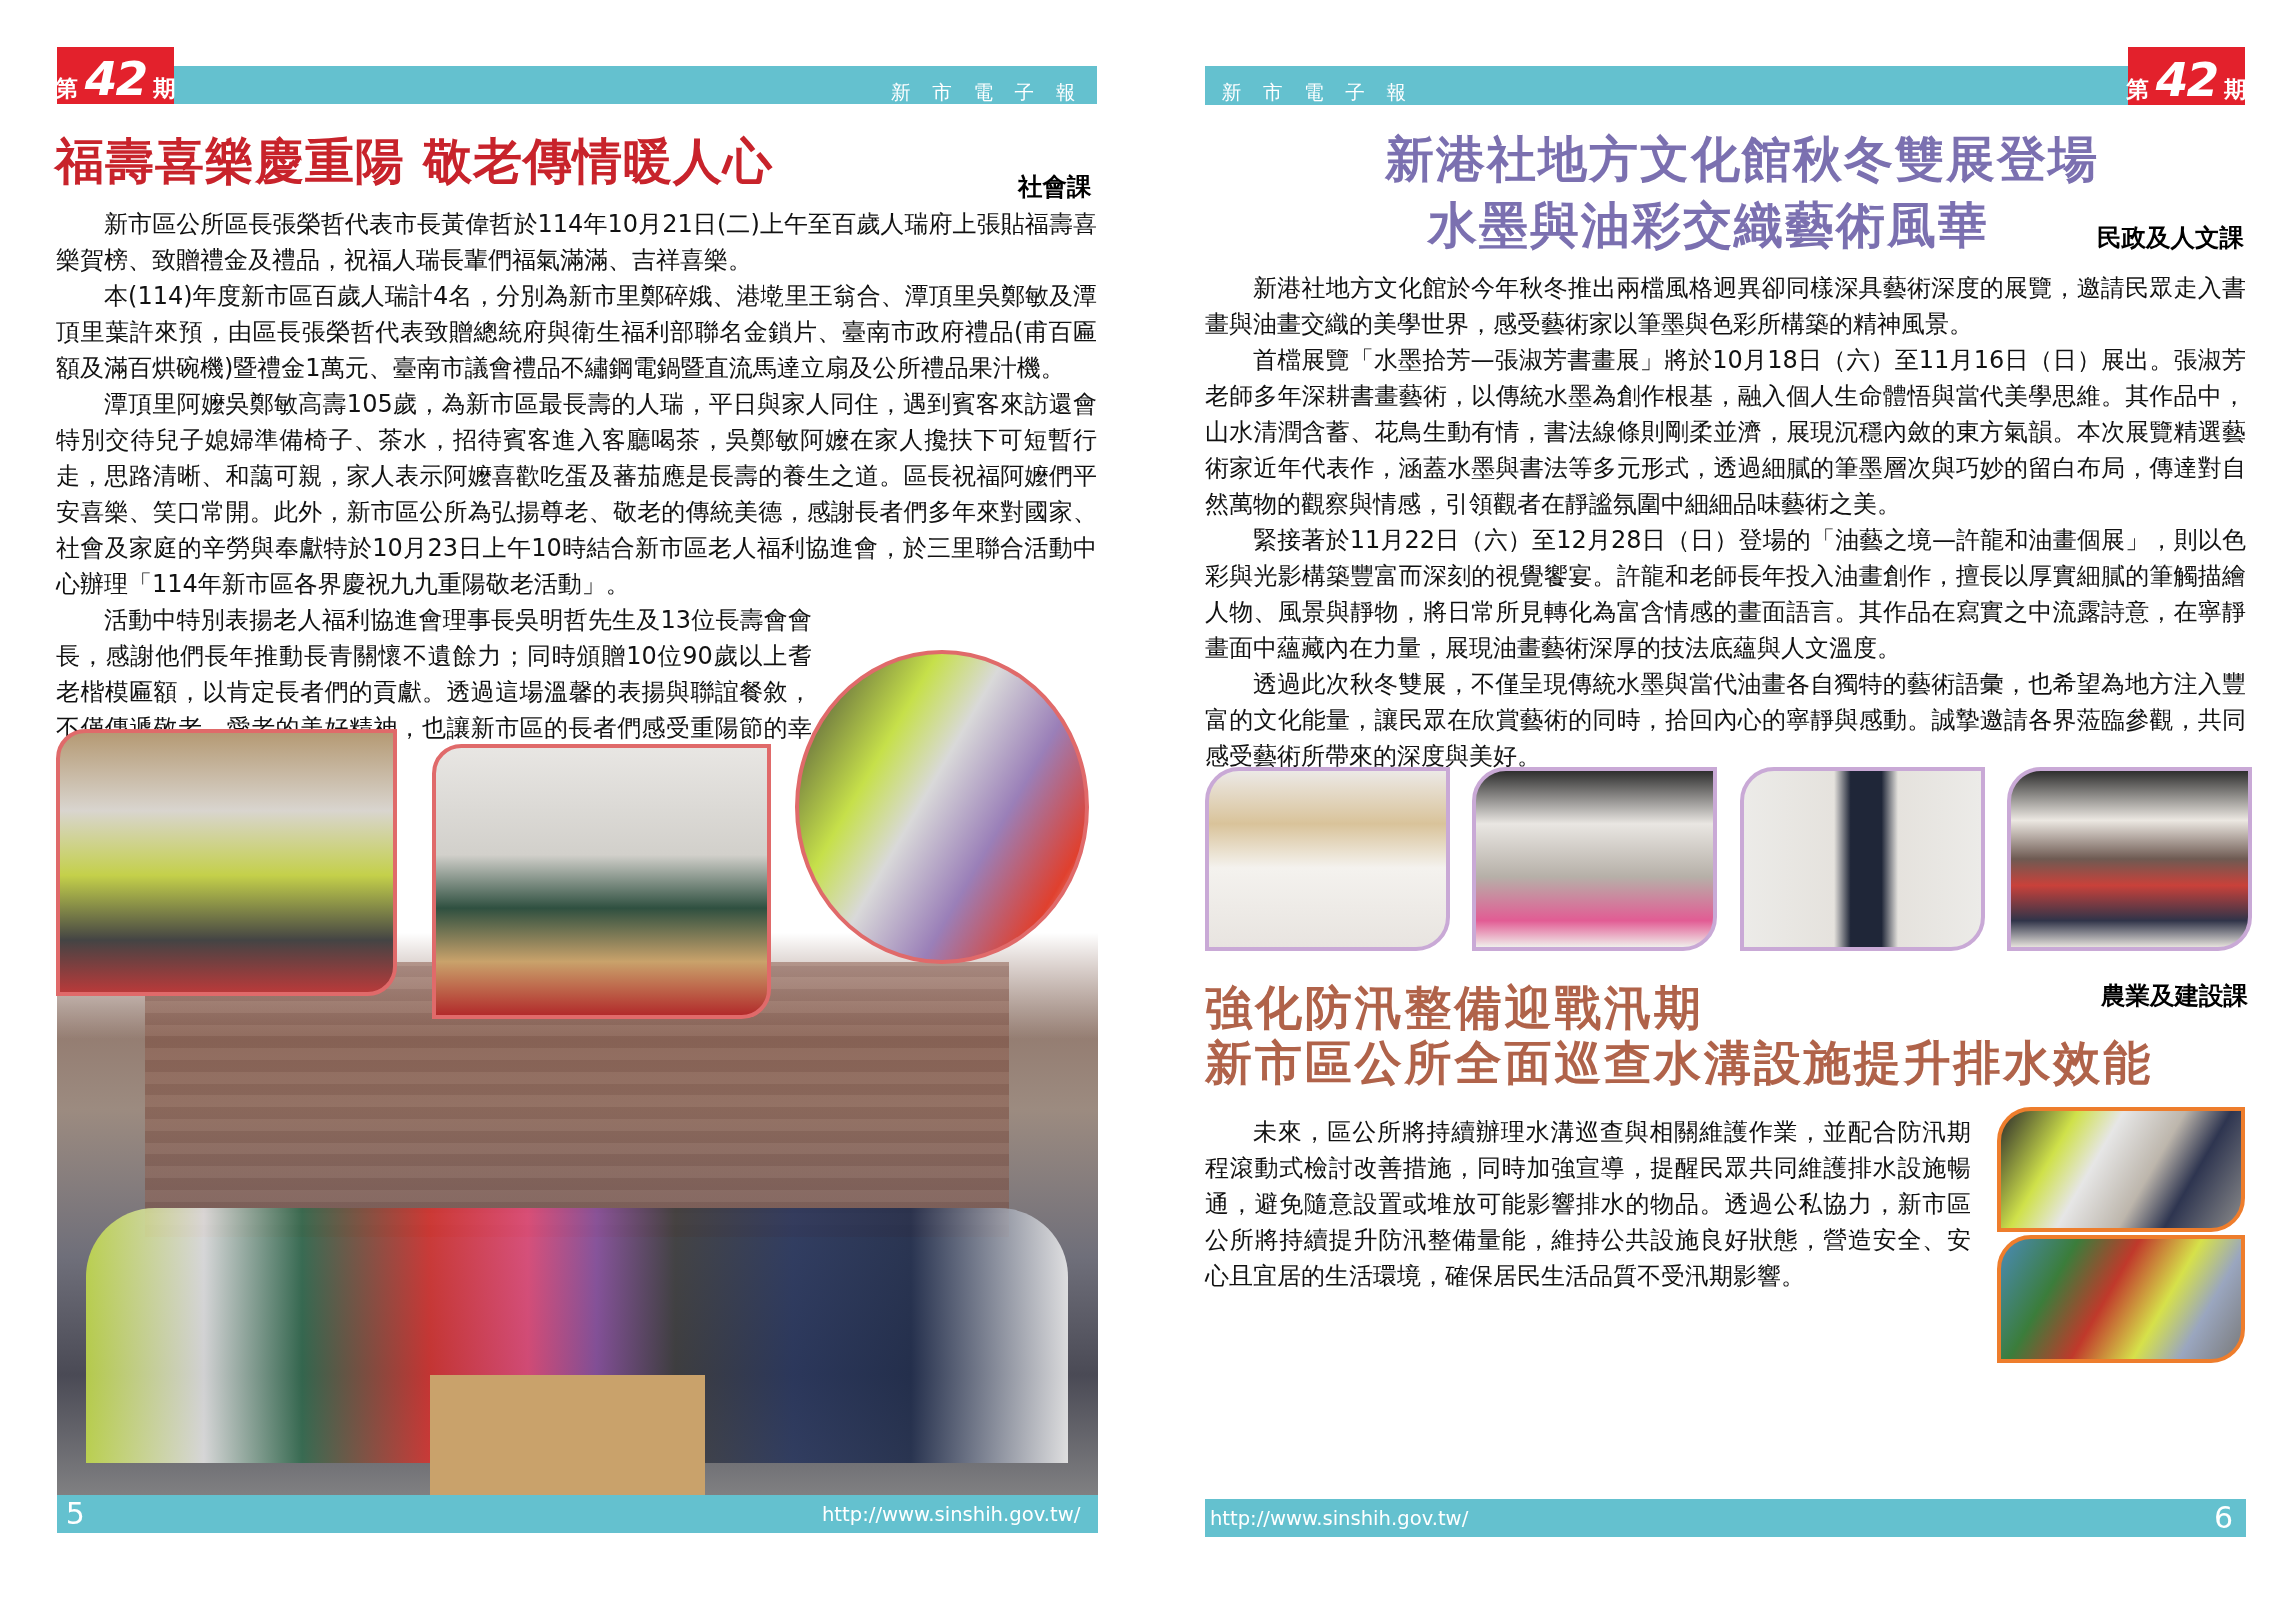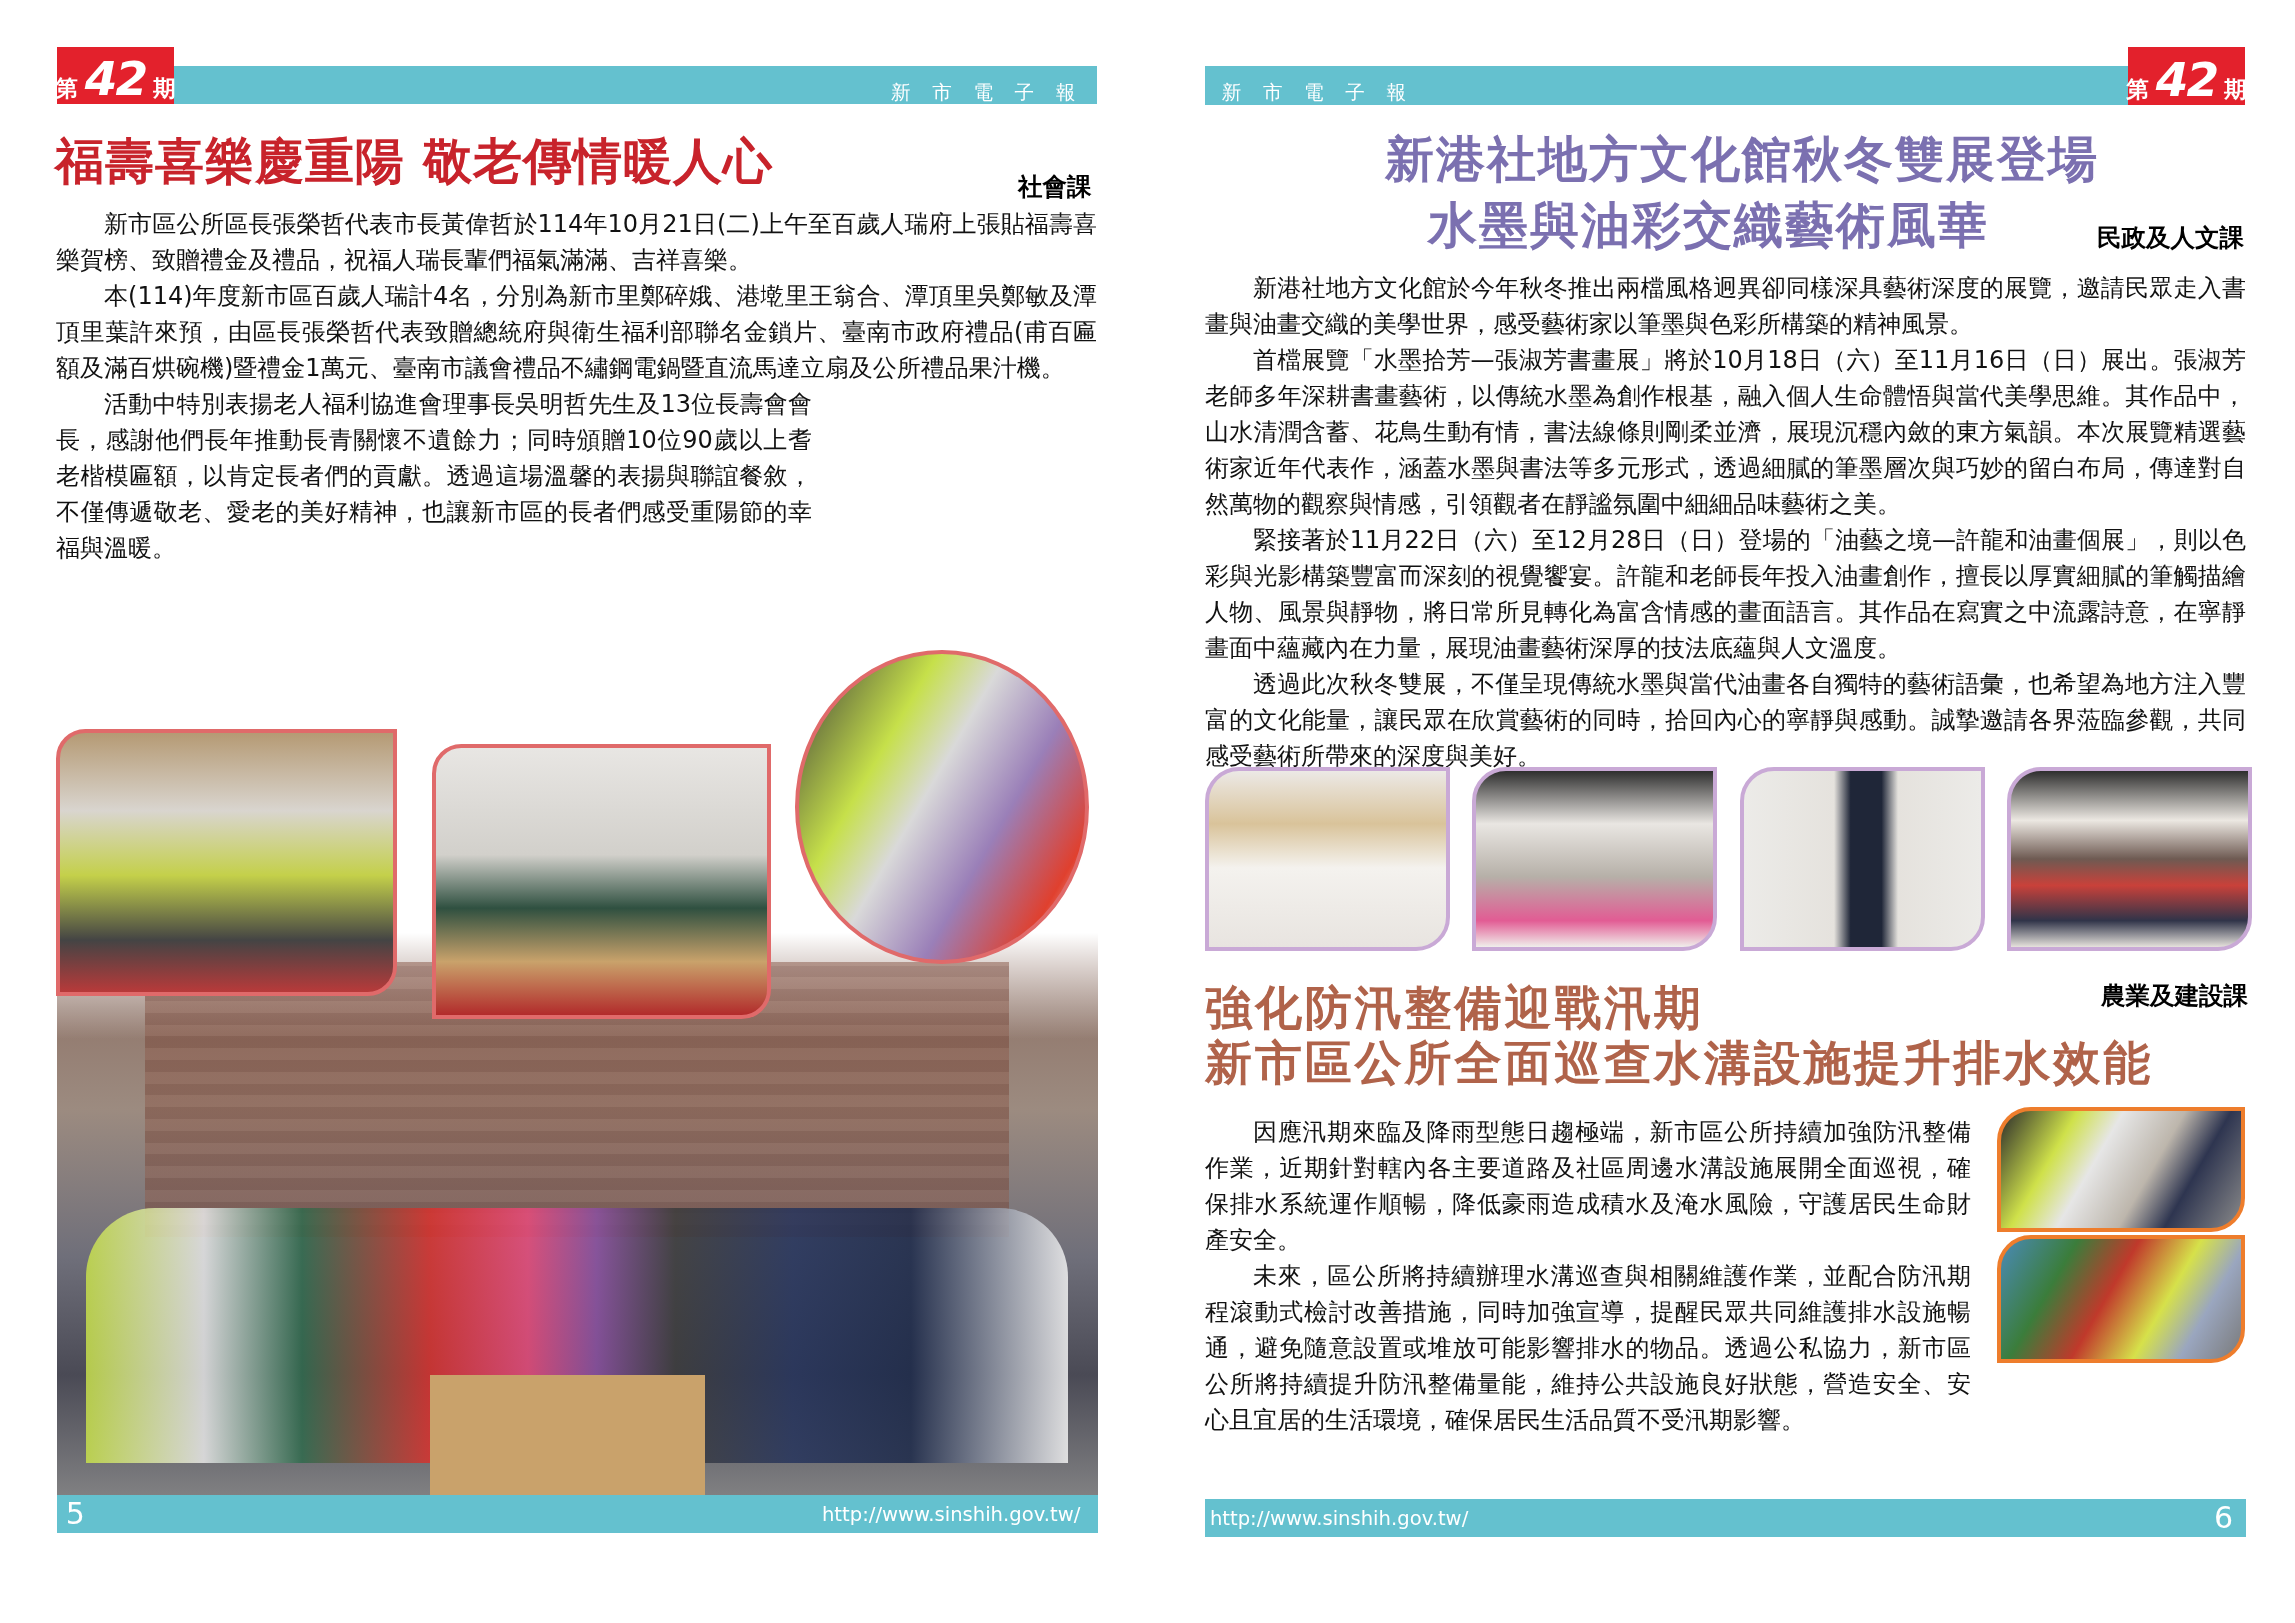--- a/index.html
+++ b/index.html
@@ -37,20 +37,21 @@
     <span class="n">42</span>
     <span class="w">期</span>
   </div>
 
   <div class="abs title-red" style="left:55px; top:137px;">福壽喜樂慶重陽 敬老傳情暖人心</div>
   <div class="abs dept" style="left:1018px; top:175px;">社會課</div>
 
   <div class="abs body-text" style="left:56px; top:206px; width:1041px;">
     <p>新市區公所區長張榮哲代表市長黃偉哲於114年10月21日(二)上午至百歲人瑞府上張貼福壽喜樂賀榜、致贈禮金及禮品，祝福人瑞長輩們福氣滿滿、吉祥喜樂。</p>
     <p>本(114)年度新市區百歲人瑞計4名，分別為新市里鄭碎娥、港墘里王翁合、潭頂里吳鄭敏及潭頂里葉許來預，由區長張榮哲代表致贈總統府與衛生福利部聯名金鎖片、臺南市政府禮品(甫百匾額及滿百烘碗機)暨禮金1萬元、臺南市議會禮品不繡鋼電鍋暨直流馬達立扇及公所禮品果汁機。</p>
+    <p>潭頂里阿嬤吳鄭敏高壽105歲，為新市區最長壽的人瑞，平日與家人同住，遇到賓客來訪還會特別交待兒子媳婦準備椅子、茶水，招待賓客進入客廳喝茶，吳鄭敏阿嬤在家人攙扶下可短暫行走，思路清晰、和藹可親，家人表示阿嬤喜歡吃蛋及蕃茄應是長壽的養生之道。區長祝福阿嬤們平安喜樂、笑口常開。此外，新市區公所為弘揚尊老、敬老的傳統美德，感謝長者們多年來對國家、社會及家庭的辛勞與奉獻特於10月23日上午10時結合新市區老人福利協進會，於三里聯合活動中心辦理「114年新市區各界慶祝九九重陽敬老活動」。</p>
     <p style="width:756px;">活動中特別表揚老人福利協進會理事長吳明哲先生及13位長壽會會長，感謝他們長年推動長青關懷不遺餘力；同時頒贈10位90歲以上耆老楷模匾額，以肯定長者們的貢獻。透過這場溫馨的表揚與聯誼餐敘，不僅傳遞敬老、愛老的美好精神，也讓新市區的長者們感受重陽節的幸福與溫暖。</p>
   </div>
 
   <div class="abs photo" style="left:57px; top:933px; width:1041px; height:589px;
               background:
                 linear-gradient(180deg, rgba(255,255,255,1) 0%, rgba(255,255,255,0.0) 18%),
                 linear-gradient(180deg, #8a6a5e 0%, #9c8b80 30%, #6f6f7a 55%, #4a4a55 75%, #8c8c8c 100%);">
     <div class="abs" style="left:88px; top:29.4px; width:864px; height:275px; background:repeating-linear-gradient(0deg,#7a4a3c 0 11.8px,#8d5e4f 11.8px 23.6px); opacity:0.55;"></div>
     <div class="abs" style="left:29.4px; top:275px; width:982px; height:255px; background:linear-gradient(90deg,#c7e04a 0%,#e8e8e8 12%,#2f6a4c 22%,#d8312d 35%,#e74a7a 45%,#8a4fa0 52%,#3b3b3b 60%,#26345c 72%,#1d2a4a 84%,#f2f2f2 100%); border-radius:69px 69px 0 0; opacity:0.85;"></div>
     <div class="abs" style="left:373px; top:442px; width:275px; height:147px; background:#c9a26b;"></div>
@@ -98,21 +99,20 @@
   <div class="abs photo frame-purple" style="left:1740px; top:767px; width:245px; height:184px;
               background:linear-gradient(90deg,#ecebe8 0%,#e5e2dd 38%,#1f2638 45%,#1f2638 58%,#e5e2dd 65%,#ecebe8 100%);"></div>
   <div class="abs photo frame-purple" style="left:2007px; top:767px; width:245px; height:184px;
               background:linear-gradient(180deg,#2e2e2e 0%,#ece8e2 28%,#6e5a52 50%,#c9413a 65%,#303449 85%,#e6e2dc 100%);"></div>
 
   <div class="abs title-brown" style="left:1205px; top:984px;">強化防汛整備迎戰汛期</div>
   <div class="abs title-brown" style="left:1205px; top:1043px;font-family:Liberation Mono, monospace;">新市區公所全面巡查水溝設施提升排水效能</div>
   <div class="abs dept" style="left:2101px; top:984px;">農業及建設課</div>
 
   <div class="abs body-text" style="left:1205px; top:1114px; width:766px;">
-    <p>因應汛期來臨及降雨型態日趨極端，新市區公所持續加強防汛整備作業，近期針對轄內各主要道路及社區周邊水溝設施展開全面巡視，確保排水系統運作順暢，降低豪雨造成積水及淹水風險，守護居民生命財產安全。</p>
     <p>未來，區公所將持續辦理水溝巡查與相關維護作業，並配合防汛期程滾動式檢討改善措施，同時加強宣導，提醒民眾共同維護排水設施暢通，避免隨意設置或堆放可能影響排水的物品。透過公私協力，新市區公所將持續提升防汛整備量能，維持公共設施良好狀態，營造安全、安心且宜居的生活環境，確保居民生活品質不受汛期影響。</p>
   </div>
 
   <div class="abs photo frame-orange" style="left:1997px; top:1107px; width:248px; height:125px;
               background:linear-gradient(120deg,#2b2b2b 0%,#cfe14a 25%,#e6e6e6 40%,#bdb6ac 60%,#2e3550 75%,#8a8a8a 100%);"></div>
   <div class="abs photo frame-orange" style="left:1997px; top:1235px; width:248px; height:128px;
               background:linear-gradient(120deg,#4a8ab8 0%,#3b7d3b 25%,#c0392b 45%,#d6e14a 65%,#9aa6bf 80%,#7a7a7a 100%);"></div>
 
   <div class="abs teal" style="left:1205px; top:1499px; width:1041px; height:38px;">
     <span class="abs footer-text" style="left:4.9px; top:9.8px;">http://www.sinshih.gov.tw/</span>

